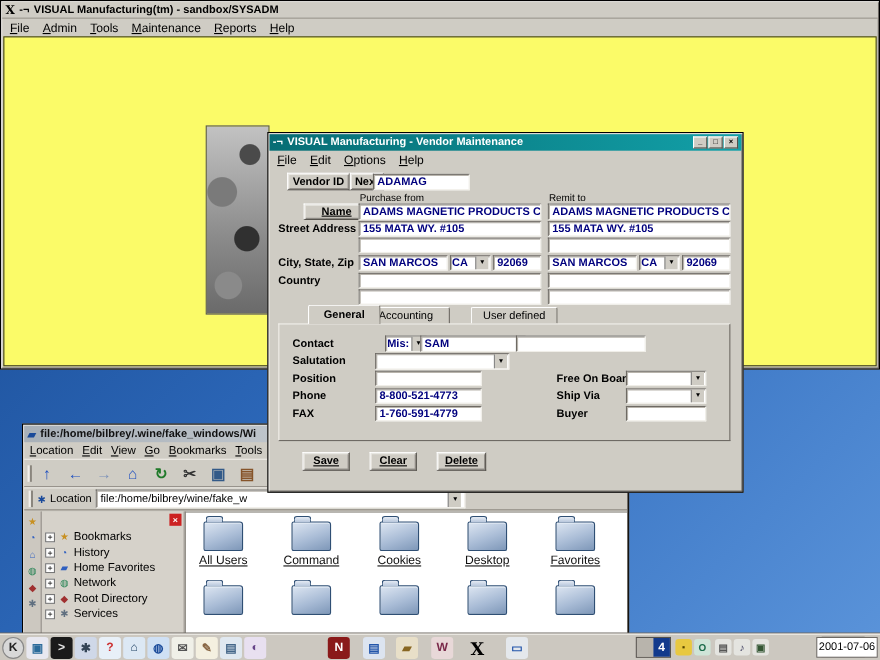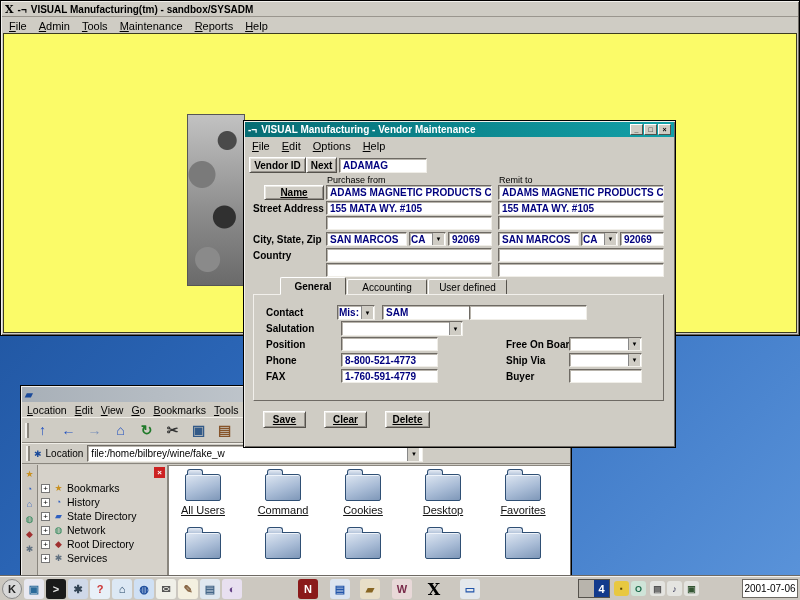--- a/index.html
+++ b/index.html
@@ -18,21 +18,21 @@
   .tb-inact { background:linear-gradient(90deg,#a8b0b8,#dde1e5); color:#111; }
   .wbtns { margin-left:auto; display:flex; gap:1px; }
   .wbtn { width:13px; height:11px; background:#cfccc4; border:1px solid; border-color:#fff #55524c #55524c #fff;
           font-size:7px; font-weight:bold; color:#000; display:flex; align-items:center; justify-content:center; }
 
   .menubar { position:absolute; display:flex; align-items:center; font-size:11px; color:#000; }
   .mi { padding:1px 6px; white-space:nowrap; }
 
   .btn { position:absolute; background:#cfccc4; border:1px solid; border-color:#fff #55524c #55524c #fff;
          box-shadow: inset 1px 1px 0 #e9e7e2, inset -1px -1px 0 #94908a;
-         font-size:10px; font-weight:bold; color:#000; display:flex; align-items:center; justify-content:center; white-space:nowrap; }
+         font-size:10px; font-weight:bold; color:#000; display:flex; align-items:center; justify-content:center; white-space:nowrap;margin-left:12px; }
   .ul { text-decoration:underline; }
 
   .field { position:absolute; background:#fff; border:1px solid #6e6a64; border-right-color:#f0eee8; border-bottom-color:#f0eee8;
            box-shadow: inset 1px 1px 0 #b8b4ac;
            font-size:10px; font-weight:bold; color:#00007e; display:flex; align-items:center; padding:0 3px;
            white-space:nowrap; overflow:hidden; }
   .dd { margin-left:auto; width:12px; align-self:stretch; background:#cfccc4; border-left:1px solid #888;
         display:flex; align-items:center; justify-content:center; font-size:6px; color:#000; flex:none; }
 
   .lbl { position:absolute; font-size:10px; font-weight:bold; color:#000; white-space:nowrap; }
@@ -104,20 +104,21 @@
     <span class="mi"><u>H</u>elp</span>
   </div>
   <div class="yellow">
     <div class="splash-art" style="left:183px;top:80px;width:58px;height:172px;"></div>
   </div>
 </div>
 
 <div class="win" style="left:20px;top:385px;width:552px;height:200px;z-index:20;">
   <div class="titlebar tb-inact">
     <span style="color:#1a4a9a;">▰</span>
+    <span>file:/home/bilbrey/.wine/fake_windows/Wi</span>
   </div>
   <div class="menubar" style="left:2px;top:17px;height:14px;font-size:10.5px;">
     <span class="mi" style="padding:1px 4px;"><u>L</u>ocation</span>
     <span class="mi" style="padding:1px 4px;"><u>E</u>dit</span>
     <span class="mi" style="padding:1px 4px;"><u>V</u>iew</span>
     <span class="mi" style="padding:1px 4px;"><u>G</u>o</span>
     <span class="mi" style="padding:1px 4px;"><u>B</u>ookmarks</span>
     <span class="mi" style="padding:1px 4px;"><u>T</u>ools</span>
     <span class="mi" style="padding:1px 4px;"><u>S</u>ettings</span>
   </div>
@@ -161,21 +162,21 @@
         <span>Bookmarks</span>
       </div>
       <div class="titem">
         <span class="pbox">+</span>
         <span class="ticon" style="color:#3060c0;">◔</span>
         <span>History</span>
       </div>
       <div class="titem">
         <span class="pbox">+</span>
         <span class="ticon" style="color:#3060c0;">▰</span>
-        <span>State Directory</span>
+        <span>Home Favorites</span>
       </div>
       <div class="titem">
         <span class="pbox">+</span>
         <span class="ticon" style="color:#208050;">◍</span>
         <span>Network</span>
       </div>
       <div class="titem">
         <span class="pbox">+</span>
         <span class="ticon" style="color:#a03030;">◆</span>
         <span>Root Directory</span>
@@ -275,26 +276,26 @@
   </div>
   <div class="field" style="left:376px;top:111px;width:44px;height:14px;">92069</div>
 
   <div class="lbl" style="left:9px;top:129px;">Country</div>
   <div class="field" style="left:82px;top:127px;width:166px;height:14px;"></div>
   <div class="field" style="left:254px;top:127px;width:166px;height:14px;"></div>
   <div class="field" style="left:82px;top:142px;width:166px;height:14px;"></div>
   <div class="field" style="left:254px;top:142px;width:166px;height:14px;"></div>
 
   <div class="tab active" style="left:36px;width:66px;">General</div>
-  <div class="tab" style="left:103px;width:80px;">Accounting</div>
+  <div class="tab" style="left:85px;width:80px;">Accounting</div>
   <div class="tab" style="left:184px;width:79px;">User defined</div>
   <div class="panel" style="left:9px;top:173px;width:411px;height:107px;"></div>
 
   <div class="lbl" style="left:22px;top:186px;">Contact</div>
-  <div class="field" style="left:93px;top:184px;width:38px;height:15px;padding:0 1px;">
+  <div class="field" style="left:106px;top:184px;width:38px;height:15px;padding:0 1px;">
     <span>Mis:</span>
     <span class="dd">▼</span>
   </div>
   <div class="field" style="left:138px;top:184px;width:96px;height:15px;">SAM</div>
   <div class="field" style="left:225px;top:184px;width:118px;height:15px;"></div>
 
   <div class="lbl" style="left:22px;top:202px;">Salutation</div>
   <div class="field" style="left:97px;top:200px;width:122px;height:15px;padding:0 1px;">
     <span></span>
     <span class="dd">▼</span>

